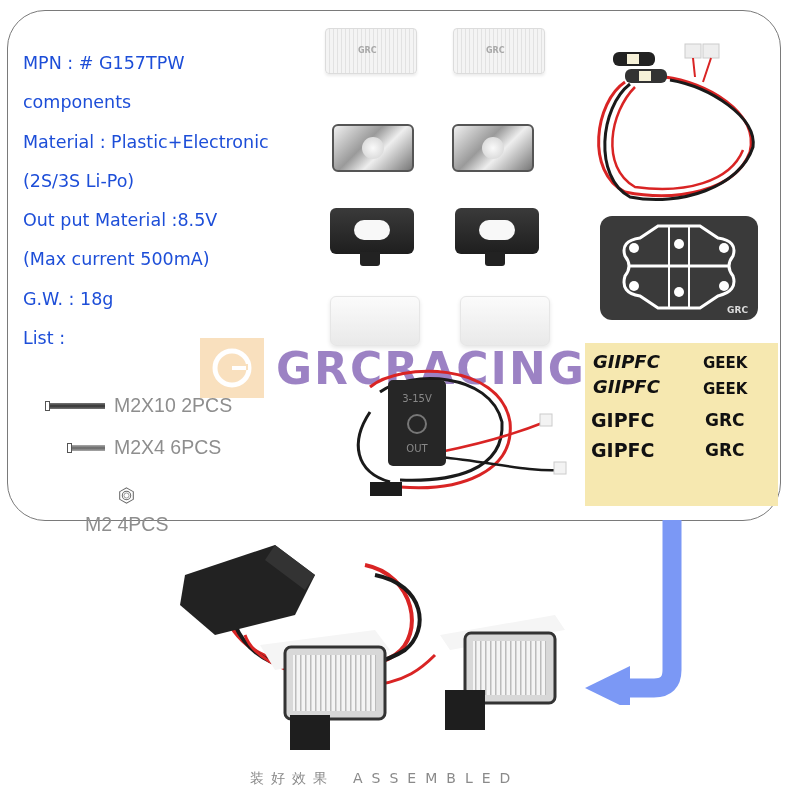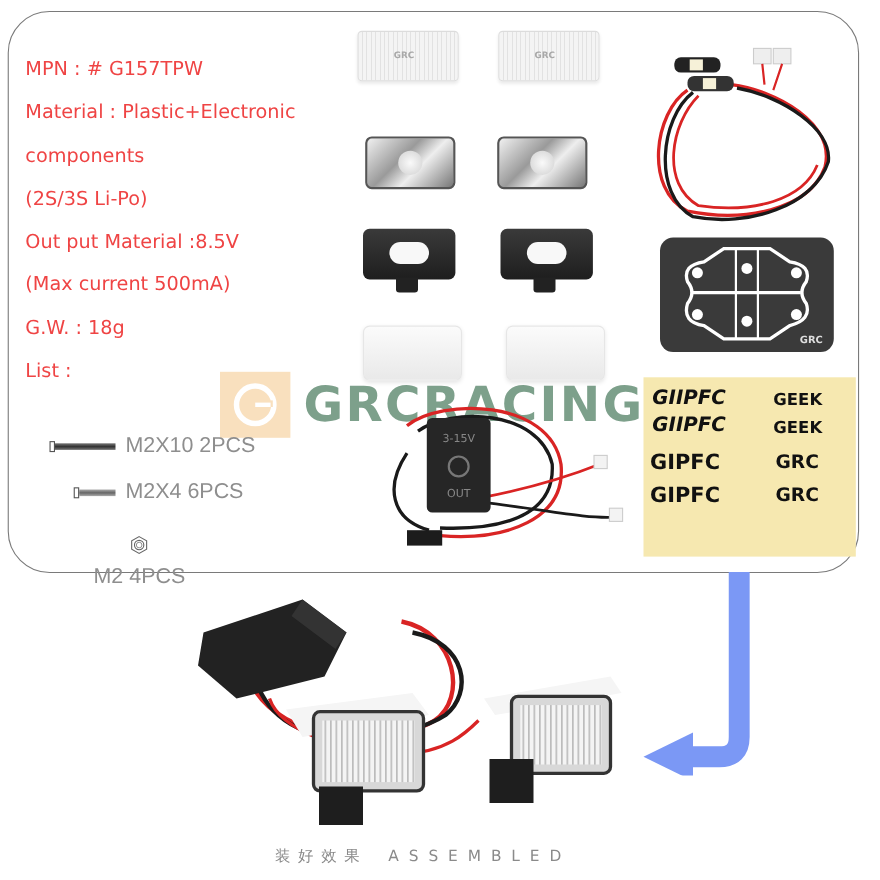--- a/index.html
+++ b/index.html
@@ -1,27 +1,27 @@
 <!DOCTYPE html>
 <html><head>
 <meta charset="utf-8">
 <style>
   html,body{margin:0;padding:0;background:#ffffff;}
   body{width:800px;height:800px;position:relative;overflow:hidden;font-family:"DejaVu Sans","Liberation Sans",sans-serif;}
   .panel{position:absolute;left:7px;top:10px;width:774px;height:511px;border:1.5px solid #7a7a7a;border-radius:38px;box-sizing:border-box;background:#ffffff;}
-  .specs{position:absolute;left:23px;top:44px;color:#ef4444;font-size:17.5px;line-height:39.3px;}
+  .specs{position:absolute;left:23px;top:44px;color:#1d4ed8;font-size:17.5px;line-height:39.3px;}
   .specs div{white-space:nowrap;}
   .list-item{position:absolute;color:#8e8e8e;font-family:"Liberation Sans",sans-serif;font-size:19.5px;display:flex;align-items:center;gap:9px;white-space:nowrap;}
   .screw{display:inline-block;position:relative;height:8px;}
   .screw .head{position:absolute;left:0;top:-1px;width:5px;height:10px;border:1px solid #555;background:#fff;box-sizing:border-box;}
   .screw .shaft{position:absolute;left:5px;top:1px;height:6px;background:linear-gradient(#777,#333,#777);}
   .nut{width:17px;height:17px;position:relative;}
   .watermark{position:absolute;left:200px;top:338px;display:flex;align-items:center;opacity:0.55;pointer-events:none;}
   .wm-box{width:64px;height:60px;background:#f5c78a;display:flex;align-items:center;justify-content:center;}
-  .wm-text{font-family:"DejaVu Sans",sans-serif;font-weight:bold;font-size:44px;color:#14532d;letter-spacing:2px;margin-left:12px;}
+  .wm-text{font-family:"DejaVu Sans",sans-serif;font-weight:bold;font-size:44px;color:#4c1d95;letter-spacing:2px;margin-left:12px;}
   .part{position:absolute;}
   .lens{width:90px;height:44px;border-radius:4px;background:repeating-linear-gradient(90deg,#f4f4f4 0 3px,#e2e2e2 3px 4px);border:1px solid #dcdcdc;box-shadow:0 2px 3px rgba(0,0,0,0.08);}
   .lens .logo{position:absolute;left:32px;top:17px;font-size:8px;color:#a8a8a8;font-weight:bold;}
   .reflector{width:82px;height:48px;border-radius:6px;background:linear-gradient(135deg,#f0f0f0,#9a9a9a 40%,#eeeeee 60%,#777);border:2px solid #555;box-sizing:border-box;}
   .reflector .bulb{position:absolute;left:28px;top:11px;width:22px;height:22px;border-radius:50%;background:radial-gradient(#fafafa,#d0d0d0);}
   .bracket{width:84px;height:46px;border-radius:6px;background:linear-gradient(#3a3a3a,#1e1e1e);}
   .bracket .hole{position:absolute;left:24px;top:12px;width:36px;height:20px;background:#f8f8f8;border-radius:10px;}
   .bracket .post{position:absolute;left:30px;top:44px;width:20px;height:14px;background:#222;border-radius:0 0 3px 3px;}
   .cap{width:88px;height:48px;border-radius:6px;background:linear-gradient(#fbfbfb,#e9e9e9);box-shadow:0 2px 4px rgba(0,0,0,0.1);border:1px solid #e6e6e6;}
   .plate{left:600px;top:216px;width:158px;height:104px;background:#3a3a3a;border-radius:12px;}
@@ -41,22 +41,22 @@
         <circle cx="22" cy="22" r="17" fill="none" stroke="#fff" stroke-width="5"></circle>
         <rect x="22" y="18" width="16" height="6" fill="#f5c78a"></rect>
         <rect x="22" y="20" width="14" height="4" fill="#fff"></rect>
       </svg>
   </div>
   <span class="wm-text">GRCRACING</span>
 </div>
 
 <div class="specs">
   <div>MPN :  # G157TPW</div>
+  <div>components</div>
   <div>Material : Plastic+Electronic</div>
-  <div>components</div>
   <div>(2S/3S Li-Po)</div>
   <div>Out put Material :8.5V</div>
   <div>(Max current 500mA)</div>
   <div>G.W. :  18g</div>
   <div>List :</div>
 </div>
 
 <div class="list-item" style="left:45px;top:394px;">
   <span class="screw" style="width:60px;">
       <span class="head"></span>

